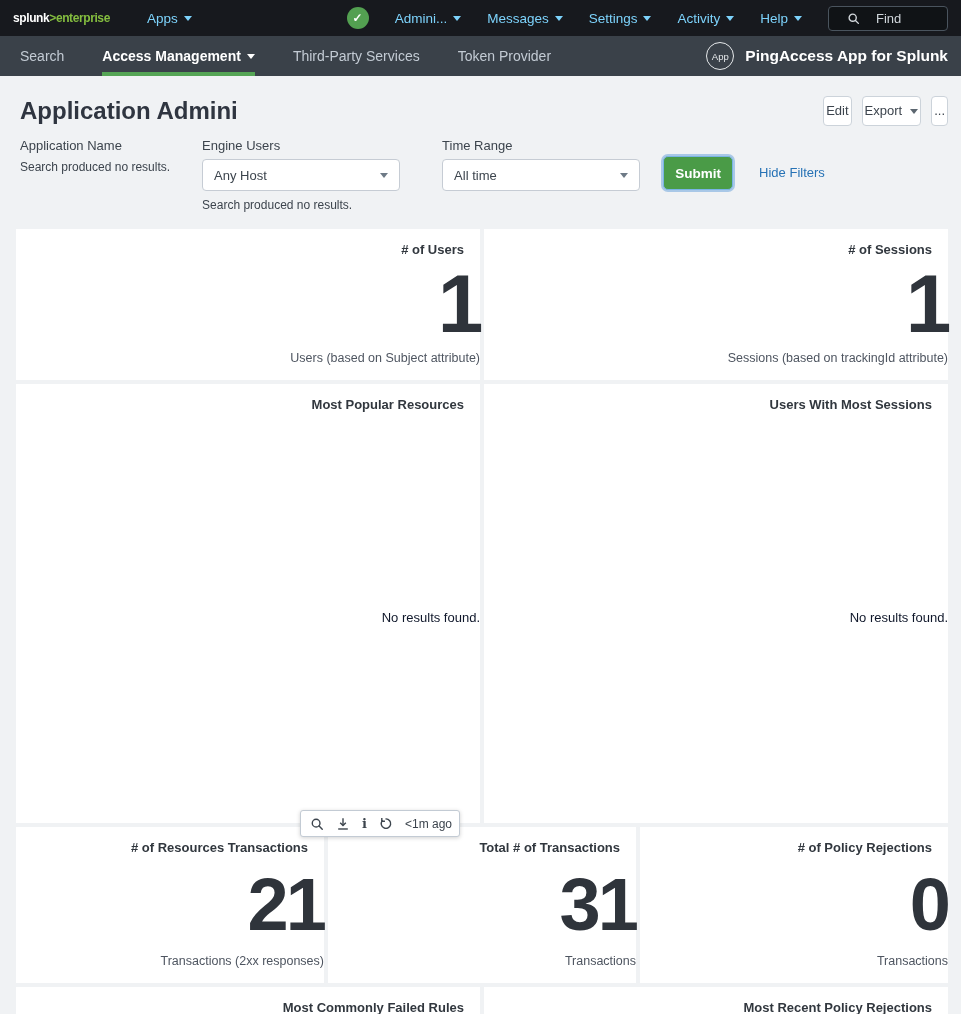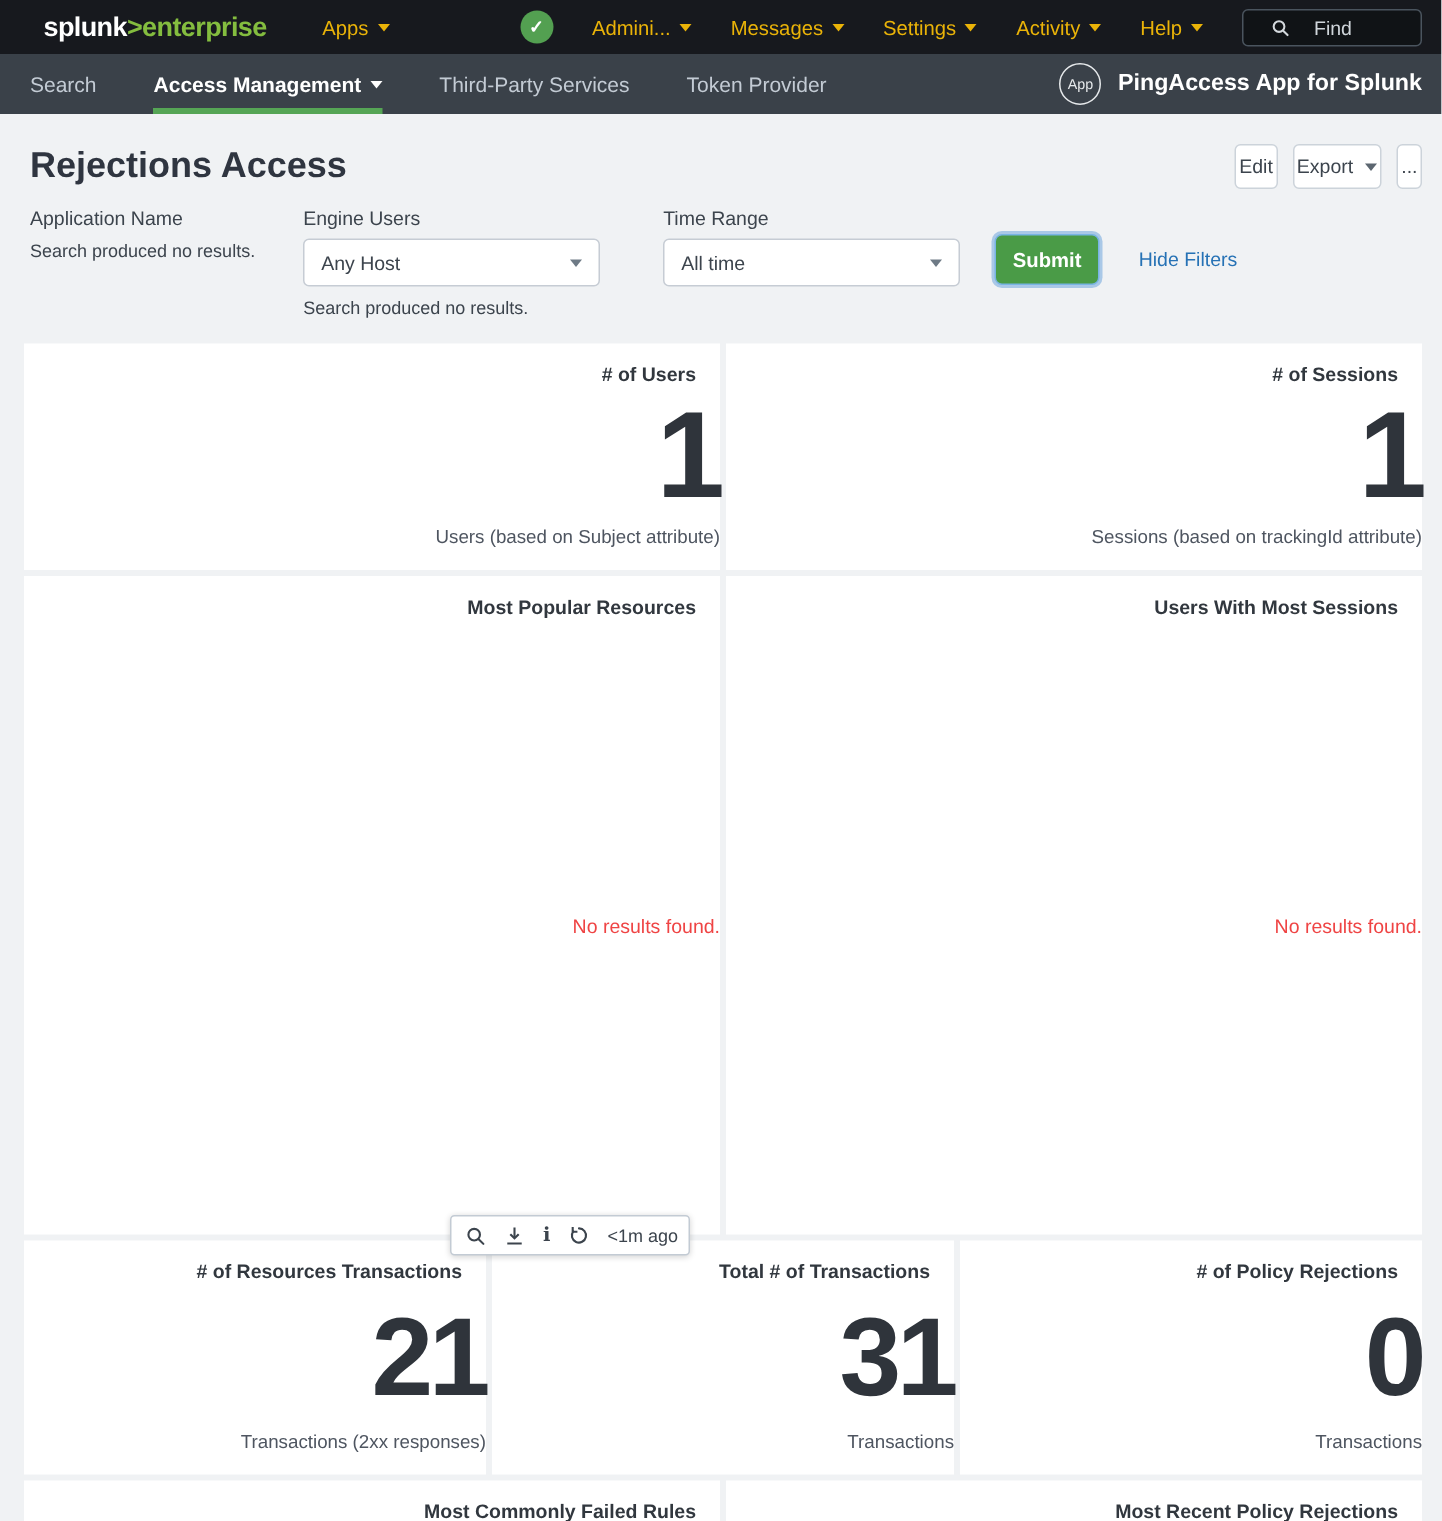--- a/index.html
+++ b/index.html
@@ -8,24 +8,24 @@
     font-family: "Liberation Sans", sans-serif;
     background: #f0f2f4;
     overflow: hidden;
     position: relative;
   }
   
   .topbar {
     height: 36px; background: #17191e; display: flex; align-items: center;
     padding: 0 13px; color: #edf0f2;
   }
-  .logo { font-size: 18px; font-weight: 700; color: #fff; letter-spacing: -0.4px; white-space: nowrap; margin-left: 16px; }
+  .logo { font-size: 12px; font-weight: 700; color: #fff; letter-spacing: -0.4px; white-space: nowrap; }
   .logo .gt, .logo .ent { color: #84bd3f; }
   .logo .ent { font-weight: 600; }
-  .top-item { font-size: 13.5px; color: #eab308; display: flex; align-items: center; gap: 6px; cursor: pointer; white-space: nowrap; }
+  .top-item { font-size: 13.5px; color: #7dd3fc; display: flex; align-items: center; gap: 6px; cursor: pointer; white-space: nowrap; }
   .top-item.apps { margin-left: 37px; }
   .top-right { margin-left: auto; display: flex; align-items: center; gap: 26px; }
   .caret { width: 0; height: 0; border-left: 4px solid transparent; border-right: 4px solid transparent;
            border-top: 5px solid currentColor; display: inline-block; margin-top: 1px; }
   .status-circle { width: 22px; height: 22px; border-radius: 50%; background: #53a051;
     display: flex; align-items: center; justify-content: center; color: #fff; font-size: 12px; font-weight: 700; }
   .find-box { width: 120px; height: 25px; background: #101316; border: 1px solid #4a545e; border-radius: 4px;
     display: flex; align-items: center; padding: 0 18px; gap: 16px; }
   .find-box svg { flex: 0 0 auto; color: #d4d9dd; }
   .find-box input { background: transparent; border: none; outline: none; color: #e6e9eb; font-size: 13px; width: 100%; }
@@ -67,21 +67,21 @@
   .row.r1 .panel { height: 151px; }
   .row.r2 .panel { height: 439px; }
   .row.r3 .panel { height: 156px; }
   .row.r4 .panel { height: 60px; }
   .panel-title { font-size: 13px; font-weight: 700; color: #31373e; padding: 13px 16px 0; }
   .single-value { flex: 1; display: flex; align-items: center; justify-content: center;
     font-weight: 700; color: #2f343b; letter-spacing: -0.04em; line-height: 1; }
   .row.r1 .single-value { font-size: 82px; }
   .row.r3 .single-value { font-size: 74px; }
   .single-caption { text-align: center; font-size: 12.5px; color: #4e5560; padding-bottom: 15px; }
-  .empty-msg { flex: 1; display: flex; align-items: center; justify-content: center; font-size: 13px; color: #ef4444; }
+  .empty-msg { flex: 1; display: flex; align-items: center; justify-content: center; font-size: 13px; color: #0f172a; }
   
   .toolbar-popup { position: absolute; left: 300px; top: 810px; width: 160px; height: 27px; background: #fff;
     border: 1px solid #c3cbd4; border-radius: 3px; box-shadow: 0 1px 4px rgba(0,0,0,.18);
     display: flex; align-items: center; padding: 0 9px; gap: 12px; z-index: 20; color: #3c444d; }
   .tb-icon { display: flex; align-items: center; justify-content: center; width: 15px; height: 15px; cursor: pointer; color: #3c444d; }
   .info-glyph { font-family: "DejaVu Serif", serif; font-weight: 700; font-size: 13px; line-height: 1; }
   .refresh-age { font-size: 12px; color: #3c444d; white-space: nowrap; }
 </style>
 </head>
 <body>
@@ -140,21 +140,21 @@
   </div>
   <div class="appbar-right">
     <div class="app-badge">
         <span>App</span>
       </div>
     <div class="app-title">PingAccess App for Splunk</div>
   </div>
 </div>
 
 <div class="page-header">
-  <div class="page-title">Rejections Access</div>
+  <div class="page-title">Application Admini</div>
   <div class="header-buttons">
     <div class="btn">
         <span>Edit</span>
       </div>
     <div class="btn">
       <span>Export</span>
       <span class="caret"></span>
     </div>
     <div class="btn">
         <span>...</span>

